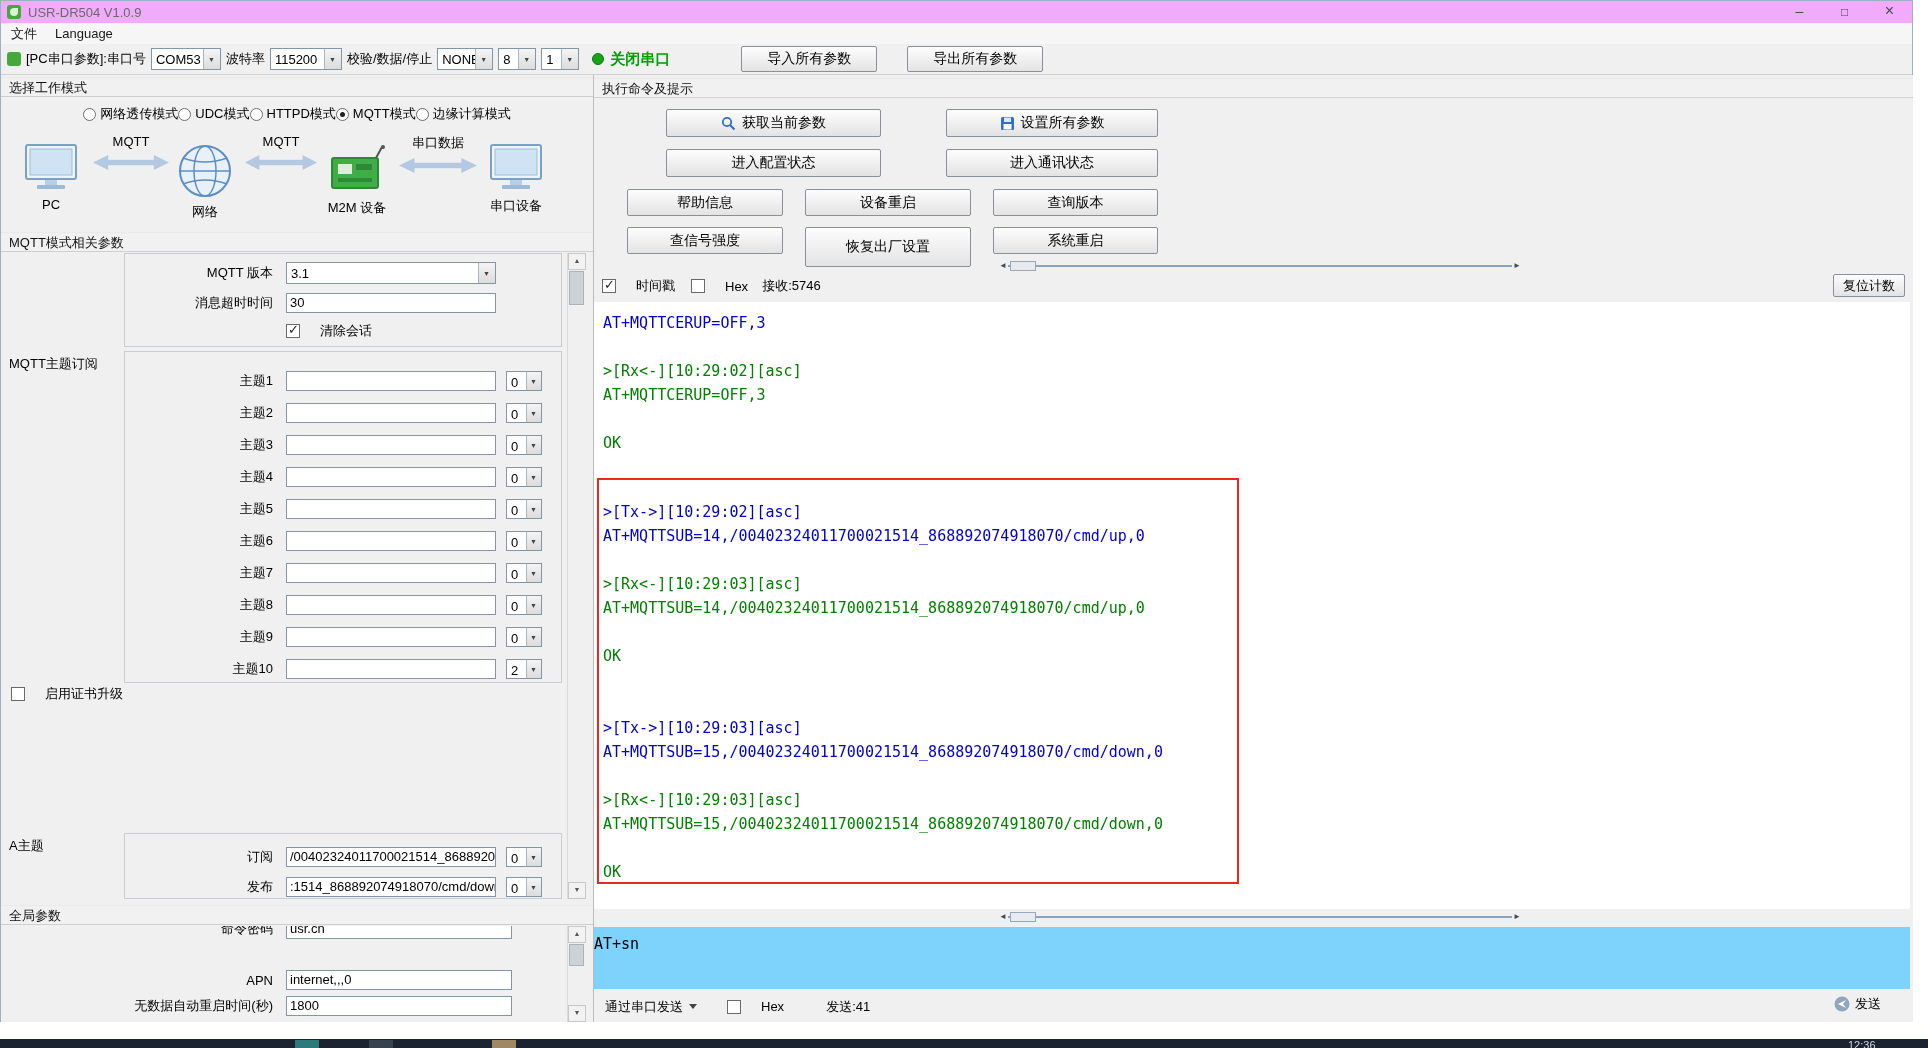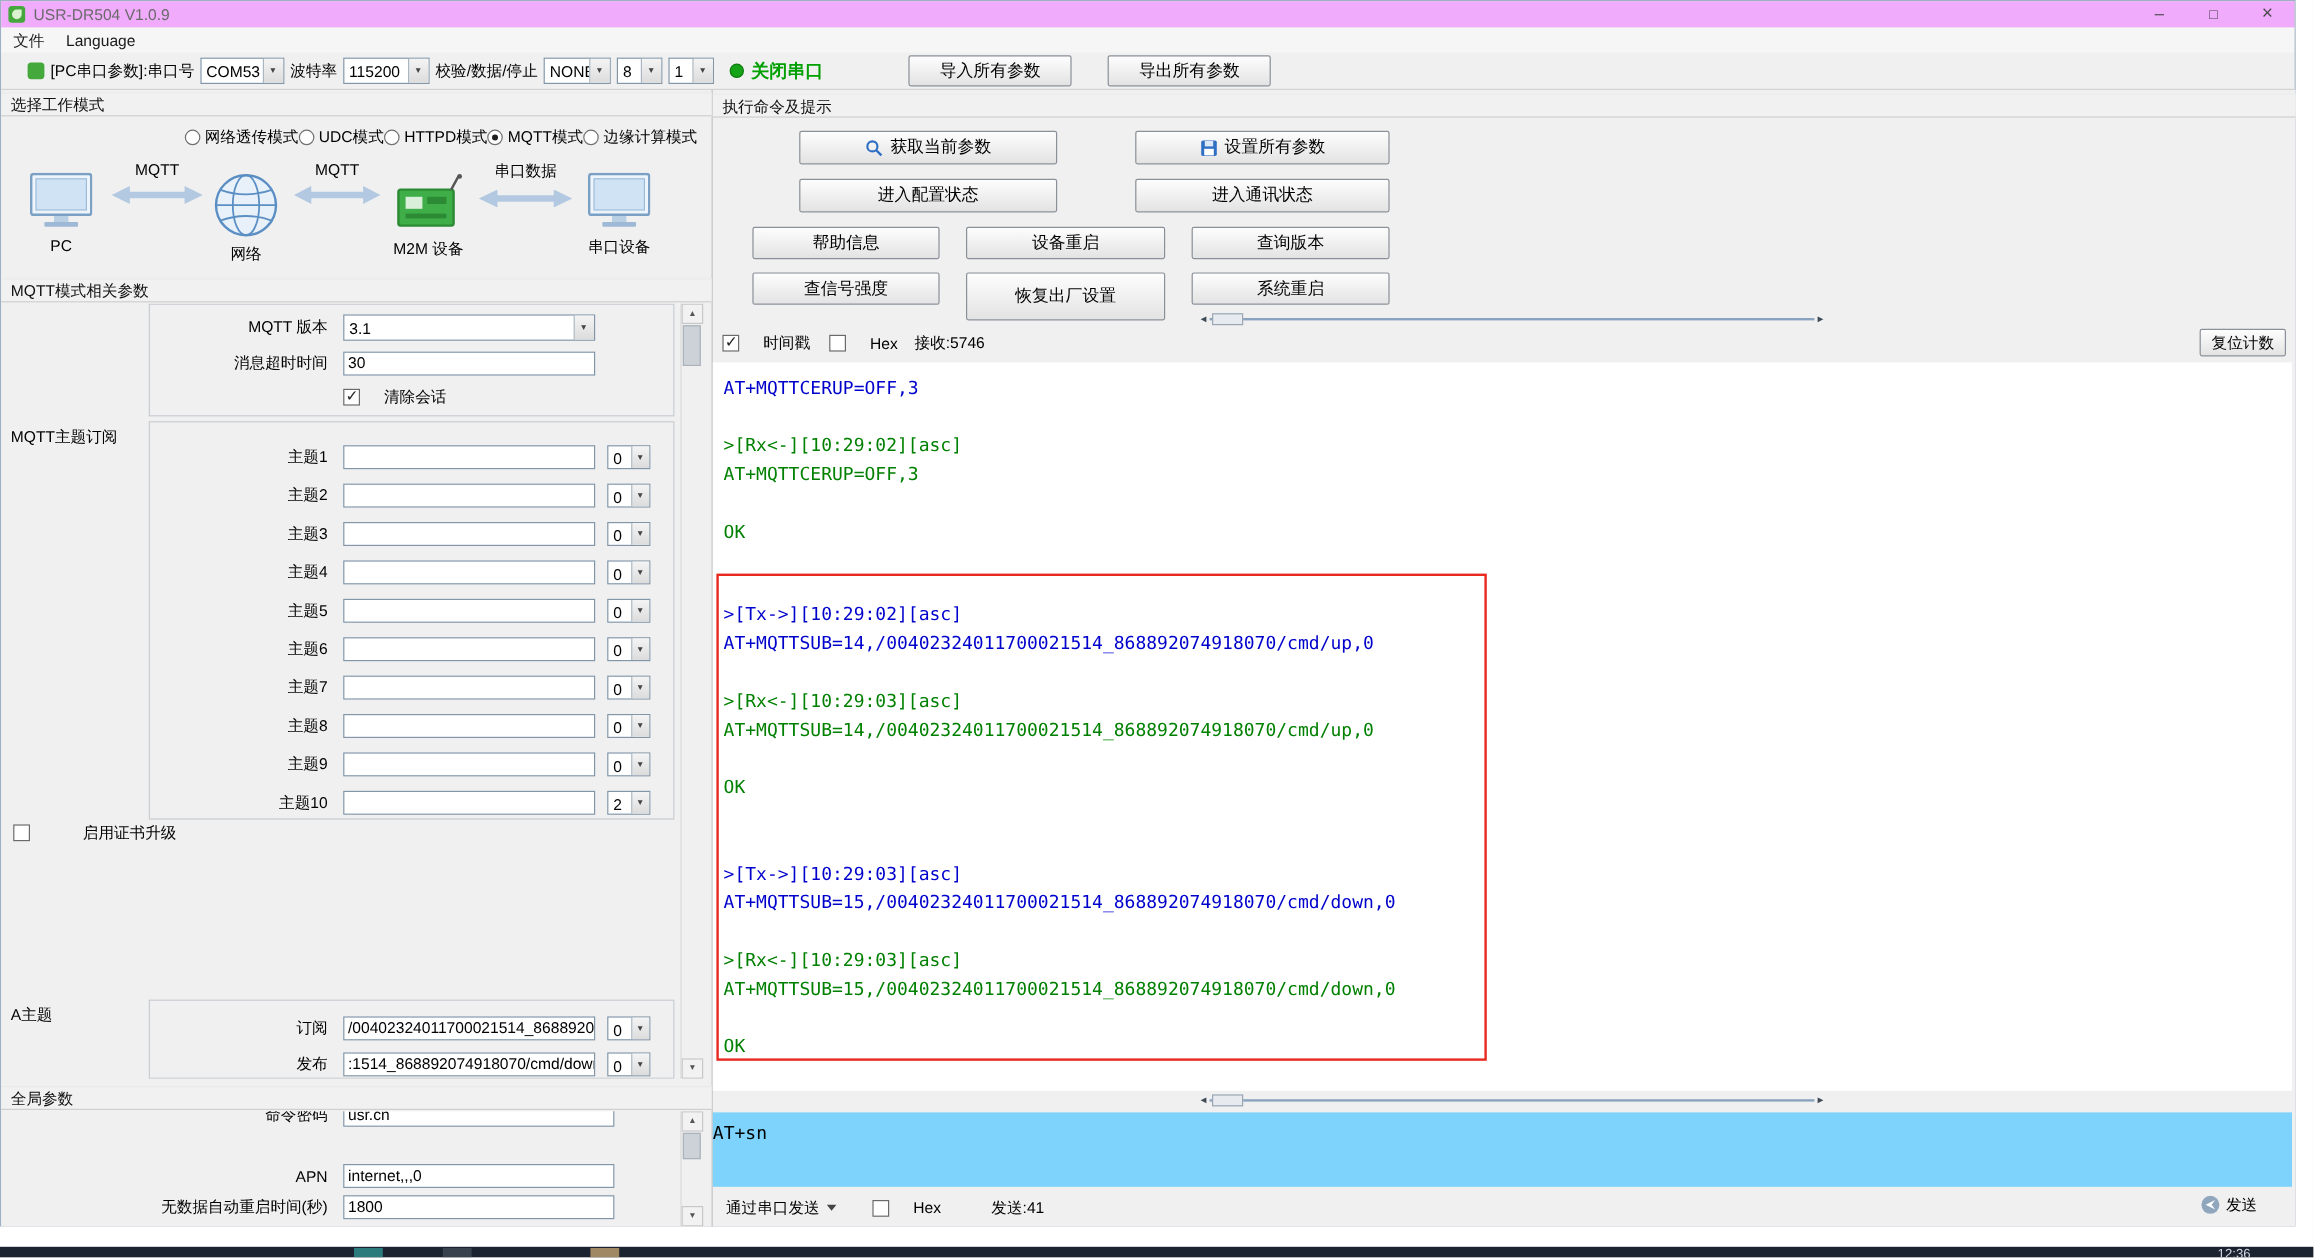--- a/index.html
+++ b/index.html
@@ -16,21 +16,21 @@
   .title-text { position:absolute; left:27px; top:4px; font-size:13px; color:#6a6a6a; white-space:nowrap; }
   .win-controls { position:absolute; right:0; top:0; display:flex; height:22px; }
   .win-btn { width:45px; height:22px; text-align:center; line-height:20px; color:#4a4a4a; }
   .win-min::after { content:"–"; font-size:14px; }
   .win-max::after { content:"□"; font-size:12px; }
   .win-close::after { content:"×"; font-size:16px; }
 
   .menubar { position:absolute; left:0; top:22px; width:100%; height:21px; background:#f6f6f6; display:flex; align-items:center; gap:18px; padding-left:10px; font-size:13px; color:#1a1a1a; }
   .menu-item { white-space:nowrap; }
 
-  .toolbar { position:absolute; left:0; top:43px; width:100%; height:31px; background:#f0f0f0; border-bottom:1px solid #d2d2d2; display:flex; align-items:center; gap:5px; padding-left:22px; }
+  .toolbar { position:absolute; left:0; top:43px; width:100%; height:31px; background:#f0f0f0; border-bottom:1px solid #d2d2d2; display:flex; align-items:center; gap:5px; padding-left:6px; }
   .tb-icon { width:14px; height:14px; background:#45a83c; border-radius:3px; flex:none; }
   .tb-label { font-size:13px; white-space:nowrap; flex:none; }
 
   
   .dd { height:22px; background:#fff; border:1px solid #8296a8; display:inline-flex; align-items:stretch; flex:none; }
   .dd-val { flex:1; padding:3px 2px 0 4px; font-size:13px; white-space:nowrap; overflow:hidden; }
   .dd-arrow { width:17px; background:linear-gradient(#f4f4f4,#dcdcdc); border-left:1px solid #aab6c0; position:relative; flex:none; }
   .dd-arrow::after { content:"▼"; position:absolute; left:4px; top:7px; font-size:7px; color:#444; }
 
   .close-port { display:flex; align-items:center; gap:6px; height:26px; padding:0 8px; margin-left:0; flex:none; }
@@ -39,21 +39,21 @@
 
   .btn { background:linear-gradient(#fdfdfd,#e3e3e3); border:1px solid #8a9099; border-radius:2px; display:flex; align-items:center; justify-content:center; gap:6px; font-size:14px; color:#000; }
   .tb-btn { width:136px; height:26px; flex:none; }
 
   
   .hbar { position:absolute; left:0; width:100%; height:20px; background:#f1f1f1; border-top:1px solid #eaeaea; border-bottom:1px solid #cfcfcf; line-height:19px; padding-left:8px; font-size:13px; color:#111; }
 
   
   .left-panel { position:absolute; left:0; top:74px; width:593px; height:947px; background:#f0f0f0; border-right:1px solid #bcbcbc; }
 
-  .mode-row { position:absolute; left:0; top:28px; width:100%; height:22px; display:flex; align-items:center; justify-content:flex-end; padding:0 12px; }
+  .mode-row { position:absolute; left:0; top:28px; width:100%; height:22px; display:flex; align-items:center; justify-content:center; padding:0 12px; }
   .mode-item { display:flex; align-items:center; gap:4px; font-size:13px; white-space:nowrap; }
 
   .radio { width:13px; height:13px; border:1px solid #707070; border-radius:50%; background:#fff; position:relative; display:inline-block; flex:none; }
   .radio.checked::after { content:""; position:absolute; left:3px; top:3px; width:5px; height:5px; border-radius:50%; background:#1f1f1f; }
 
   .cb { width:14px; height:14px; border:1px solid #6a6a6a; background:#fff; display:inline-block; position:relative; flex:none; }
   .cb.checked::after { content:"✓"; position:absolute; left:1px; top:-3px; font-size:13px; font-weight:bold; color:#222; }
 
   .diagram { position:absolute; left:0; top:53px; width:100%; height:102px; }
   .dg-node { position:absolute; top:16px; text-align:center; font-size:13px; }
@@ -70,21 +70,21 @@
   .qos { margin-left:10px; width:36px; height:20px; }
   .qos .dd-arrow { width:15px; }
   .qos .dd-arrow::after { left:3px; top:6px; }
   .cb-inline { margin-left:13px; }
   .cb-text { margin-left:20px; font-size:13px; white-space:nowrap; }
 
   .topics-list { position:absolute; left:0; top:112px; width:574px; }
   .topic-row { height:32px; display:flex; align-items:center; }
 
   .side-label { position:absolute; left:8px; font-size:13px; white-space:nowrap; }
-  .cert-row { position:absolute; left:10px; top:432px; display:flex; align-items:center;gap:24px; }
+  .cert-row { position:absolute; left:10px; top:432px; display:flex; align-items:center; }
 
   .global-area { position:absolute; left:0; top:851px; width:100%; height:96px; overflow:hidden; }
   .grow .tinput { width:226px; }
 
   
   .vsb { position:absolute; width:18px; background:#f0f0f0; border-left:1px solid #dadada; }
   .vsb-btn { position:absolute; left:0; width:18px; height:17px; background:#f2f2f2; border:1px solid #c8c8c8; text-align:center; color:#555; }
   .vsb-btn::after { font-size:7px; position:relative; top:-4px; }
   .vsb-up { top:0; } .vsb-up::after { content:"▲"; }
   .vsb-down { bottom:0; } .vsb-down::after { content:"▼"; }

